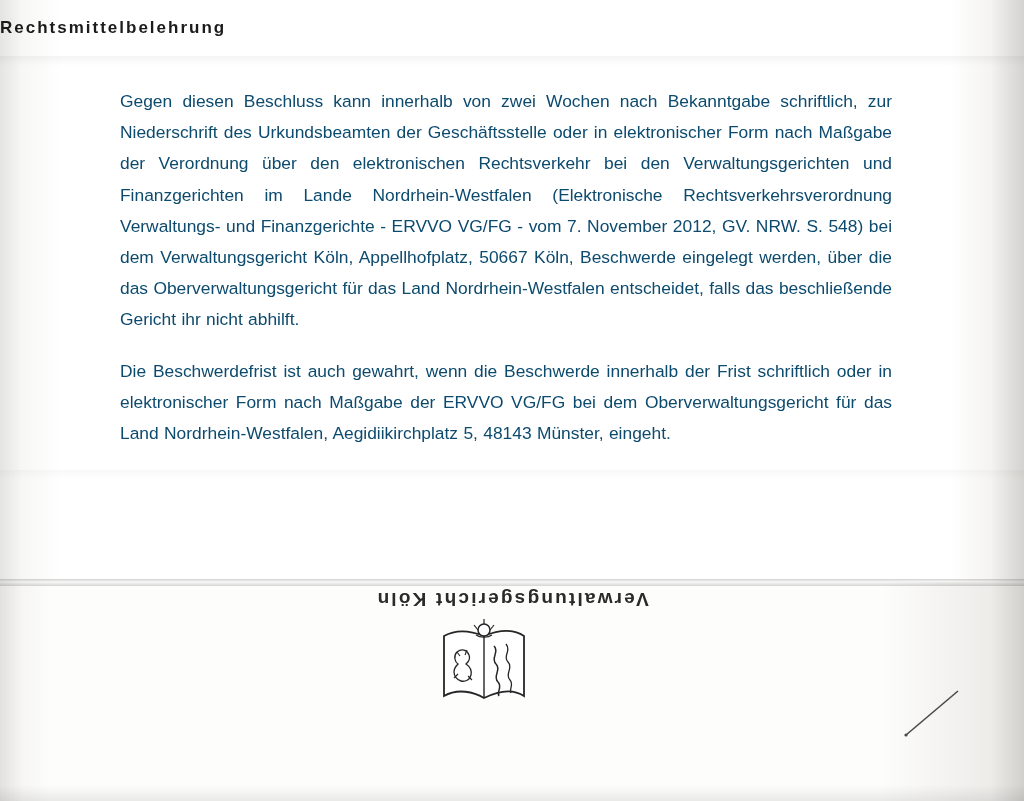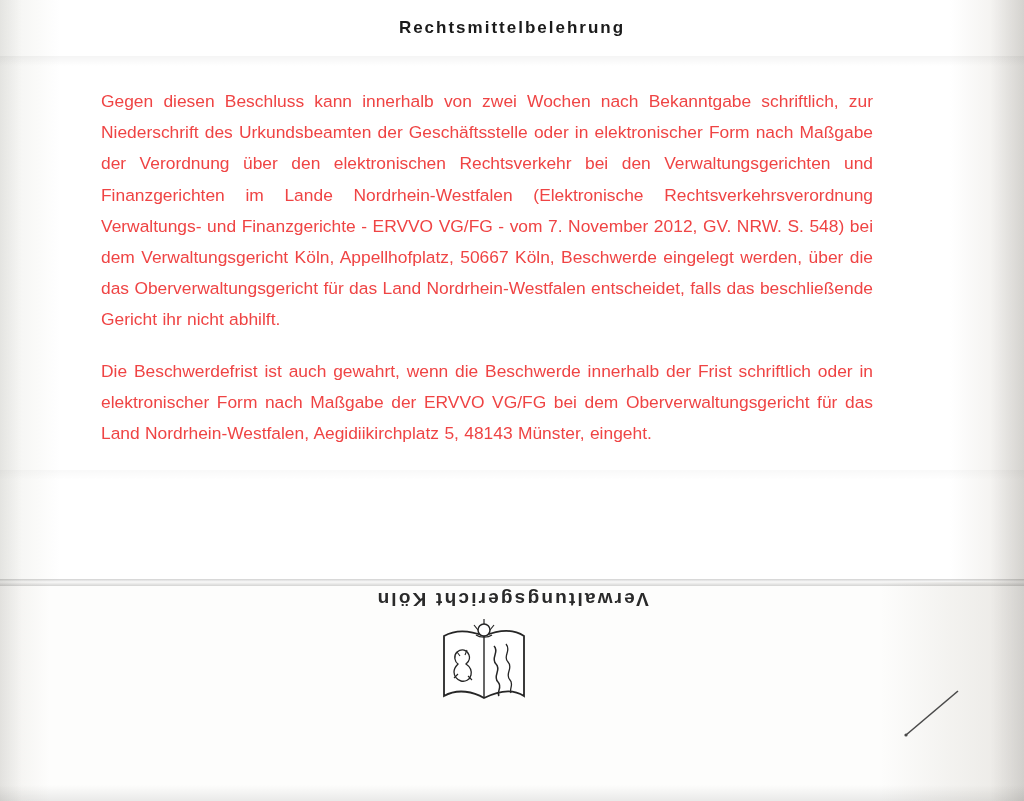--- a/index.html
+++ b/index.html
@@ -85,34 +85,33 @@
     background: linear-gradient(to bottom, rgba(0,0,0,0.00), rgba(0,0,0,0.08));
     pointer-events: none;
   }
 
   
   .doc-heading {
     position: absolute;
     left: 0;
     top: 18px;
     width: 1024px;
-    text-align: center;
     font-size: 17px;
     font-weight: bold;
     letter-spacing: 2.0px;
     color: #1b1b1b;
   }
 
   
   .doc-body {
     position: absolute;
-    left: 101px;
+    left: 120px;
     top: 86px;
     width: 772px;
-    color: #ef4444;
+    color: #0c4a6e;
   }
   .para {
     font-size: 17.4px;
     line-height: 31.2px;
     text-align: justify;
     margin: 0 0 16px 0;
     word-spacing: 0.5px;
   }
   .para:last-child { margin-bottom: 0; margin-top: 20px; }
 

